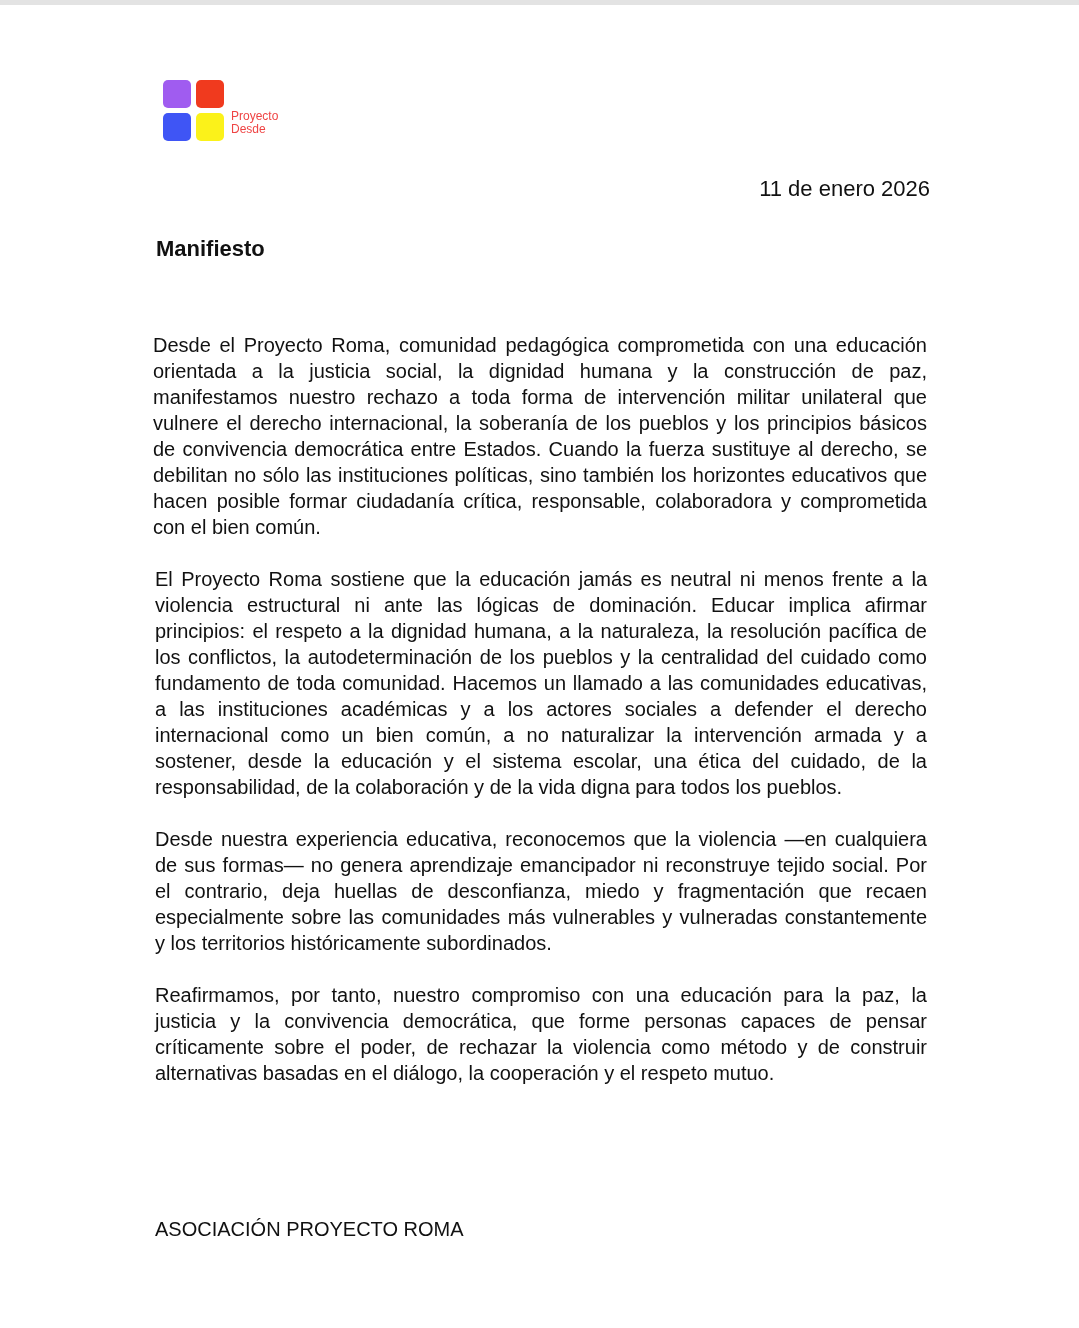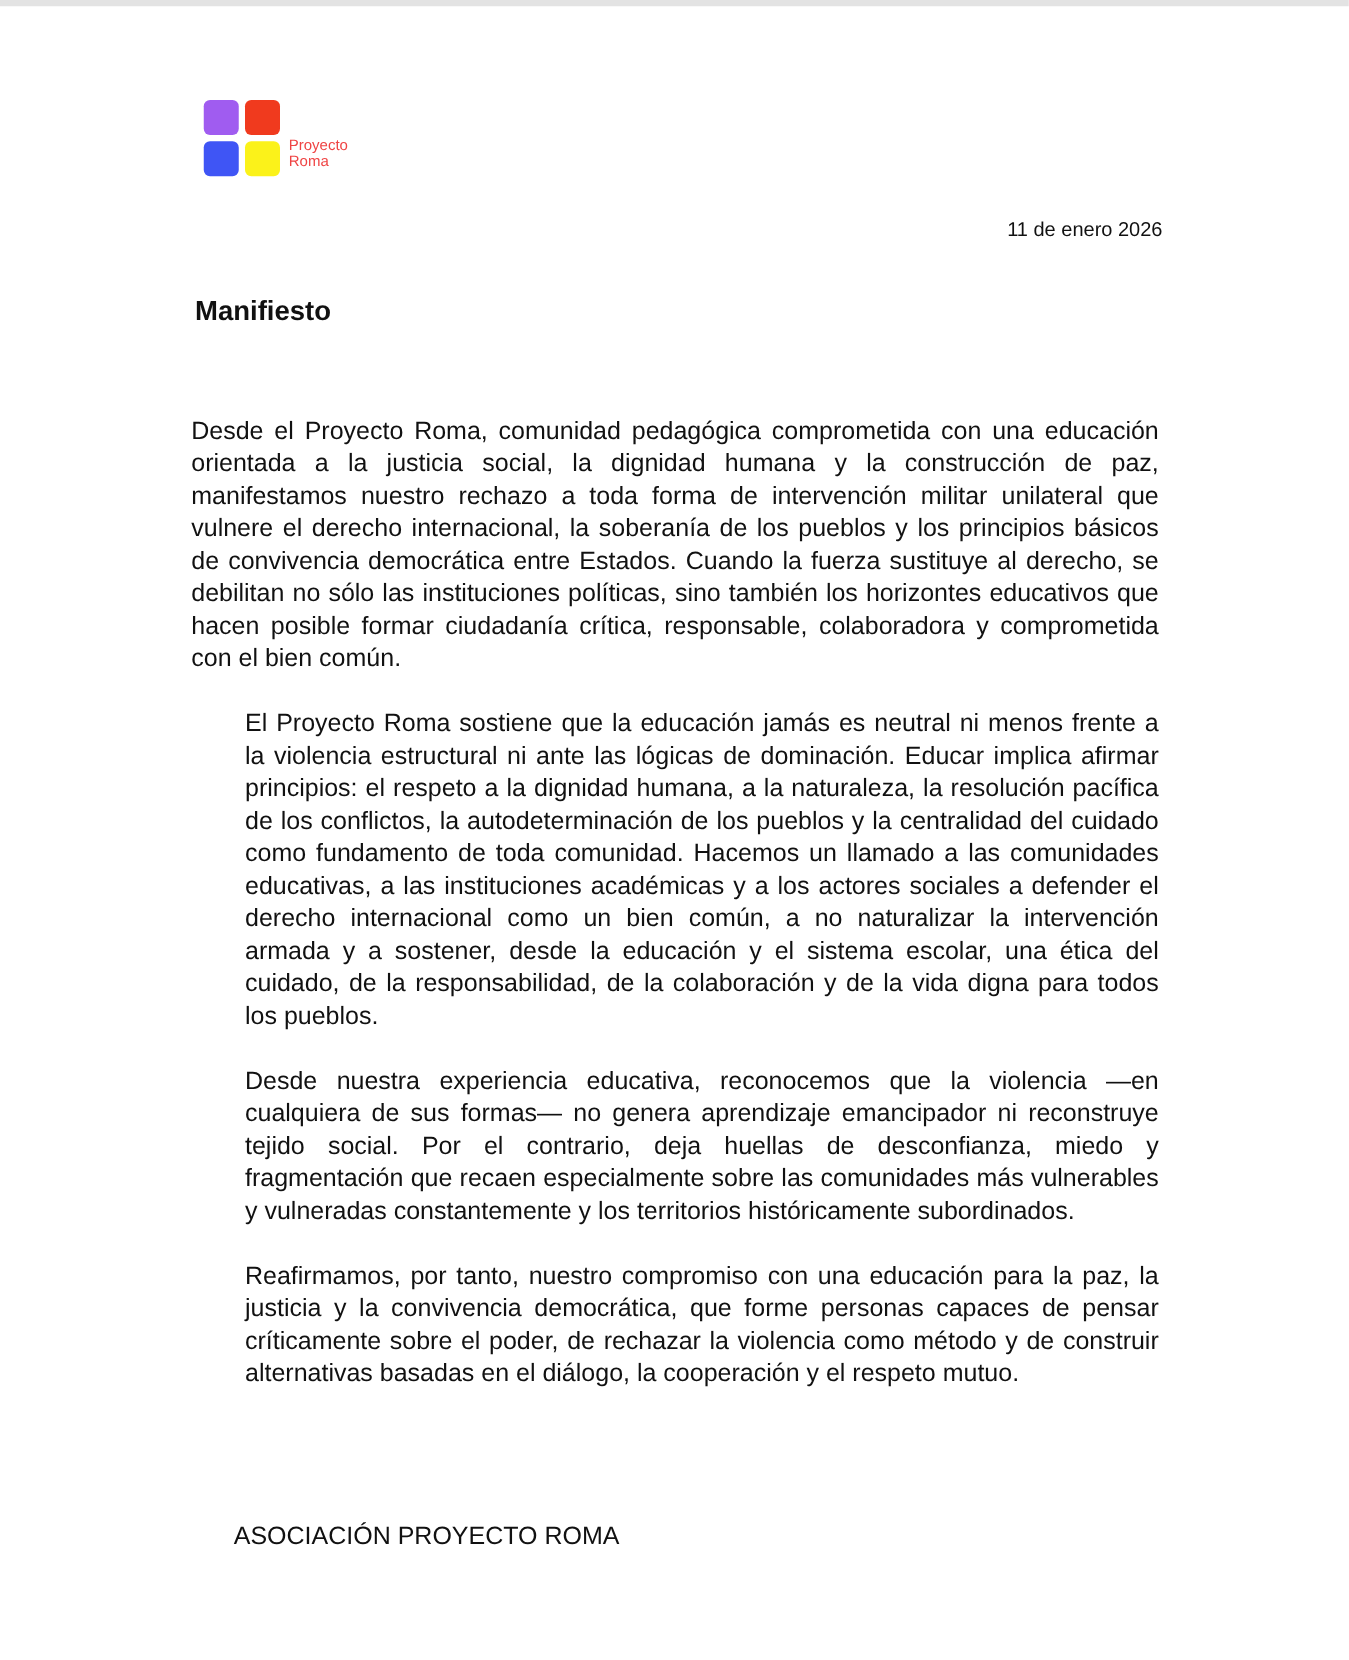--- a/index.html
+++ b/index.html
@@ -5,40 +5,40 @@
     html, body { margin: 0; padding: 0; background: #ffffff; }
     body { width: 1079px; height: 1328px; position: relative; overflow: hidden; font-family: "Liberation Sans", sans-serif; color: #111111; }
     .topbar { position: absolute; left: 0; top: 0; width: 1079px; height: 5px; background: #e3e3e3; }
     .logo { position: absolute; left: 163px; top: 80px; width: 130px; height: 64px; }
     .sq { position: absolute; width: 28px; height: 28px; border-radius: 5px; }
     .sq.purple { left: 0; top: 0; }
     .sq.red { left: 33px; top: 0; }
     .sq.blue { left: 0; top: 33px; }
     .sq.yellow { left: 33px; top: 33px; }
     .logo-text { position: absolute; left: 68px; top: 30px; font-size: 12px; line-height: 13px; color: #ef4444; }
-    .date { position: absolute; right: 149px; top: 176px; font-size: 16px; }
+    .date { position: absolute; right: 149px; top: 176px; font-size: 22px; }
     .title { position: absolute; left: 156px; top: 220px; font-size: 22px; font-weight: bold; margin-top: 16px; }
     .body { position: absolute; left: 153px; top: 332px; width: 774px; }
     .para { font-size: 20px; line-height: 26px; text-align: justify; margin: 0 0 26px 0; }
-    .para:nth-child(n+2) { padding-left: 2px; margin-left: 41px; }
-    .signature { position: absolute; left: 155px; top: 1218px; font-size: 20px; margin-left: 32px; }
+    .para:nth-child(n+2) { padding-left: 2px; }
+    .signature { position: absolute; left: 155px; top: 1218px; font-size: 20px; }
   </style>
 </head>
 <body>
 
 <div class="topbar"></div>
 
 <div class="logo">
   <div class="sq purple" style="background: rgb(160, 92, 240);"></div>
   <div class="sq red" style="background: rgb(240, 58, 30);"></div>
   <div class="sq blue" style="background: rgb(63, 85, 245);"></div>
   <div class="sq yellow" style="background: rgb(251, 242, 26);"></div>
   <div class="logo-text">
     <div>Proyecto</div>
-    <div>Roma</div>
+    <div>Desde</div>
   </div>
 </div>
 
 <div class="date">11 de enero 2026</div>
 <div class="title">Manifiesto</div>
 
 <div class="body">
   <p class="para">Desde el Proyecto Roma, comunidad pedagógica comprometida con una educación orientada a la justicia social, la dignidad humana y la construcción de paz, manifestamos nuestro rechazo a toda forma de intervención militar unilateral que vulnere el derecho internacional, la soberanía de los pueblos y los principios básicos de convivencia democrática entre Estados. Cuando la fuerza sustituye al derecho, se debilitan no sólo las instituciones políticas, sino también los horizontes educativos que hacen posible formar ciudadanía crítica, responsable, colaboradora y comprometida con el bien común.</p>
   <p class="para">El Proyecto Roma sostiene que la educación jamás es neutral ni menos frente a la violencia estructural ni ante las lógicas de dominación. Educar implica afirmar principios: el respeto a la dignidad humana, a la naturaleza, la resolución pacífica de los conflictos, la autodeterminación de los pueblos y la centralidad del cuidado como fundamento de toda comunidad. Hacemos un llamado a las comunidades educativas, a las instituciones académicas y a los actores sociales a defender el derecho internacional como un bien común, a no naturalizar la intervención armada y a sostener, desde la educación y el sistema escolar, una ética del cuidado, de la responsabilidad, de la colaboración y de la vida digna para todos los pueblos.</p>
   <p class="para">Desde nuestra experiencia educativa, reconocemos que la violencia —en cualquiera de sus formas— no genera aprendizaje emancipador ni reconstruye tejido social. Por el contrario, deja huellas de desconfianza, miedo y fragmentación que recaen especialmente sobre las comunidades más vulnerables y vulneradas constantemente y los territorios históricamente subordinados.</p>

